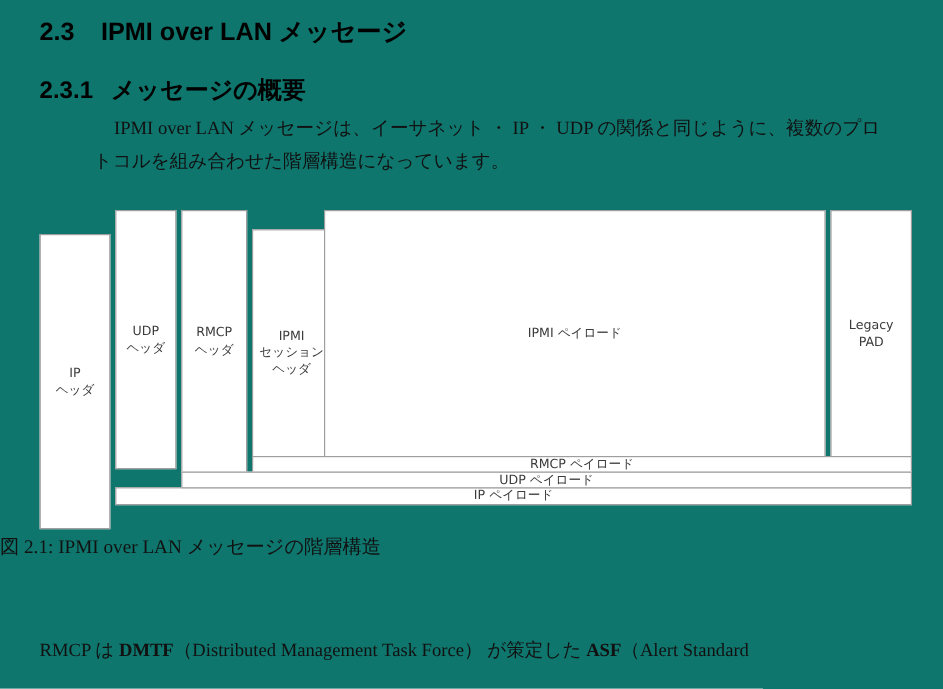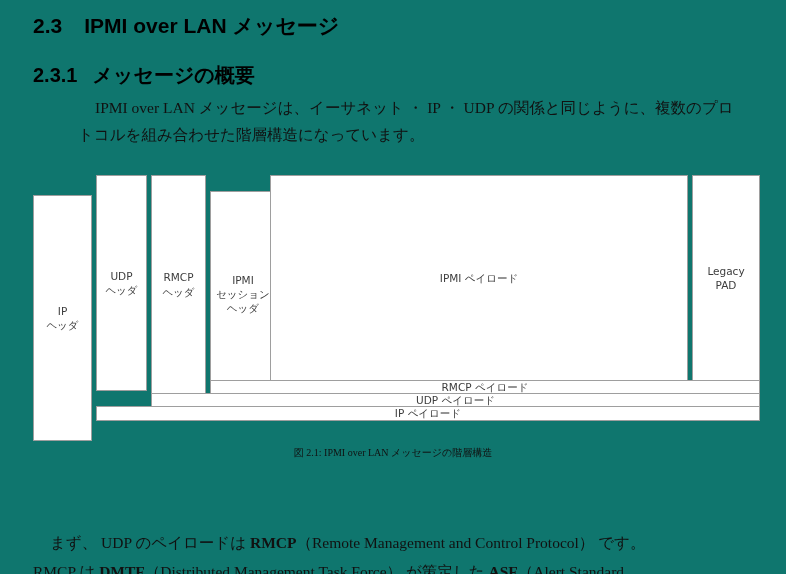--- a/index.html
+++ b/index.html
@@ -74,22 +74,21 @@
   .col-legacy  { left: 659px; top: 0; width: 68px;  height: 206px; }
   .row-rmcppl  { left: 177px; top: 205px; width: 550px; height: 14px; text-align: right; }
   .row-udppl   { left: 118px; top: 218px; width: 609px; height: 14px; }
   .row-ippl    { left: 63px;  top: 231px; width: 664px; height: 15px; }
   .drow { line-height: 1; }
 
   .caption {
     position: absolute;
     left: 0; top: 446px;
     width: 786px;
-    text-align: center;
-    font-size: 10px;
+    font-size: 16px;
     color: #111111;
   }
 </style>
 </head>
 <body>
 
 <div class="page">
 
   <div class="h1">
     <span class="num">2.3</span><span>IPMI over LAN メッセージ</span>
@@ -118,17 +117,16 @@
     <div class="dbox col-legacy">Legacy
 PAD</div>
     <div class="dbox drow row-rmcppl">RMCP ペイロード</div>
     <div class="dbox drow row-ippl">IP ペイロード</div>
     <div class="dbox drow row-udppl">UDP ペイロード</div>
   </div>
 
   <div class="caption">図 2.1: IPMI over LAN メッセージの階層構造</div>
 
   <div class="para para2">
-    <span class="line first"><span>まず、 UDP のペイロードは </span><b>RMCP</b><span>（Remote Management and Control Protocol） です。</span></span>
     <span class="line"><span>RMCP は </span><b>DMTF</b><span>（Distributed Management Task Force） が策定した </span><b>ASF</b><span>（Alert Standard</span></span>
   </div>
 
 </div>
 
 </body></html>

